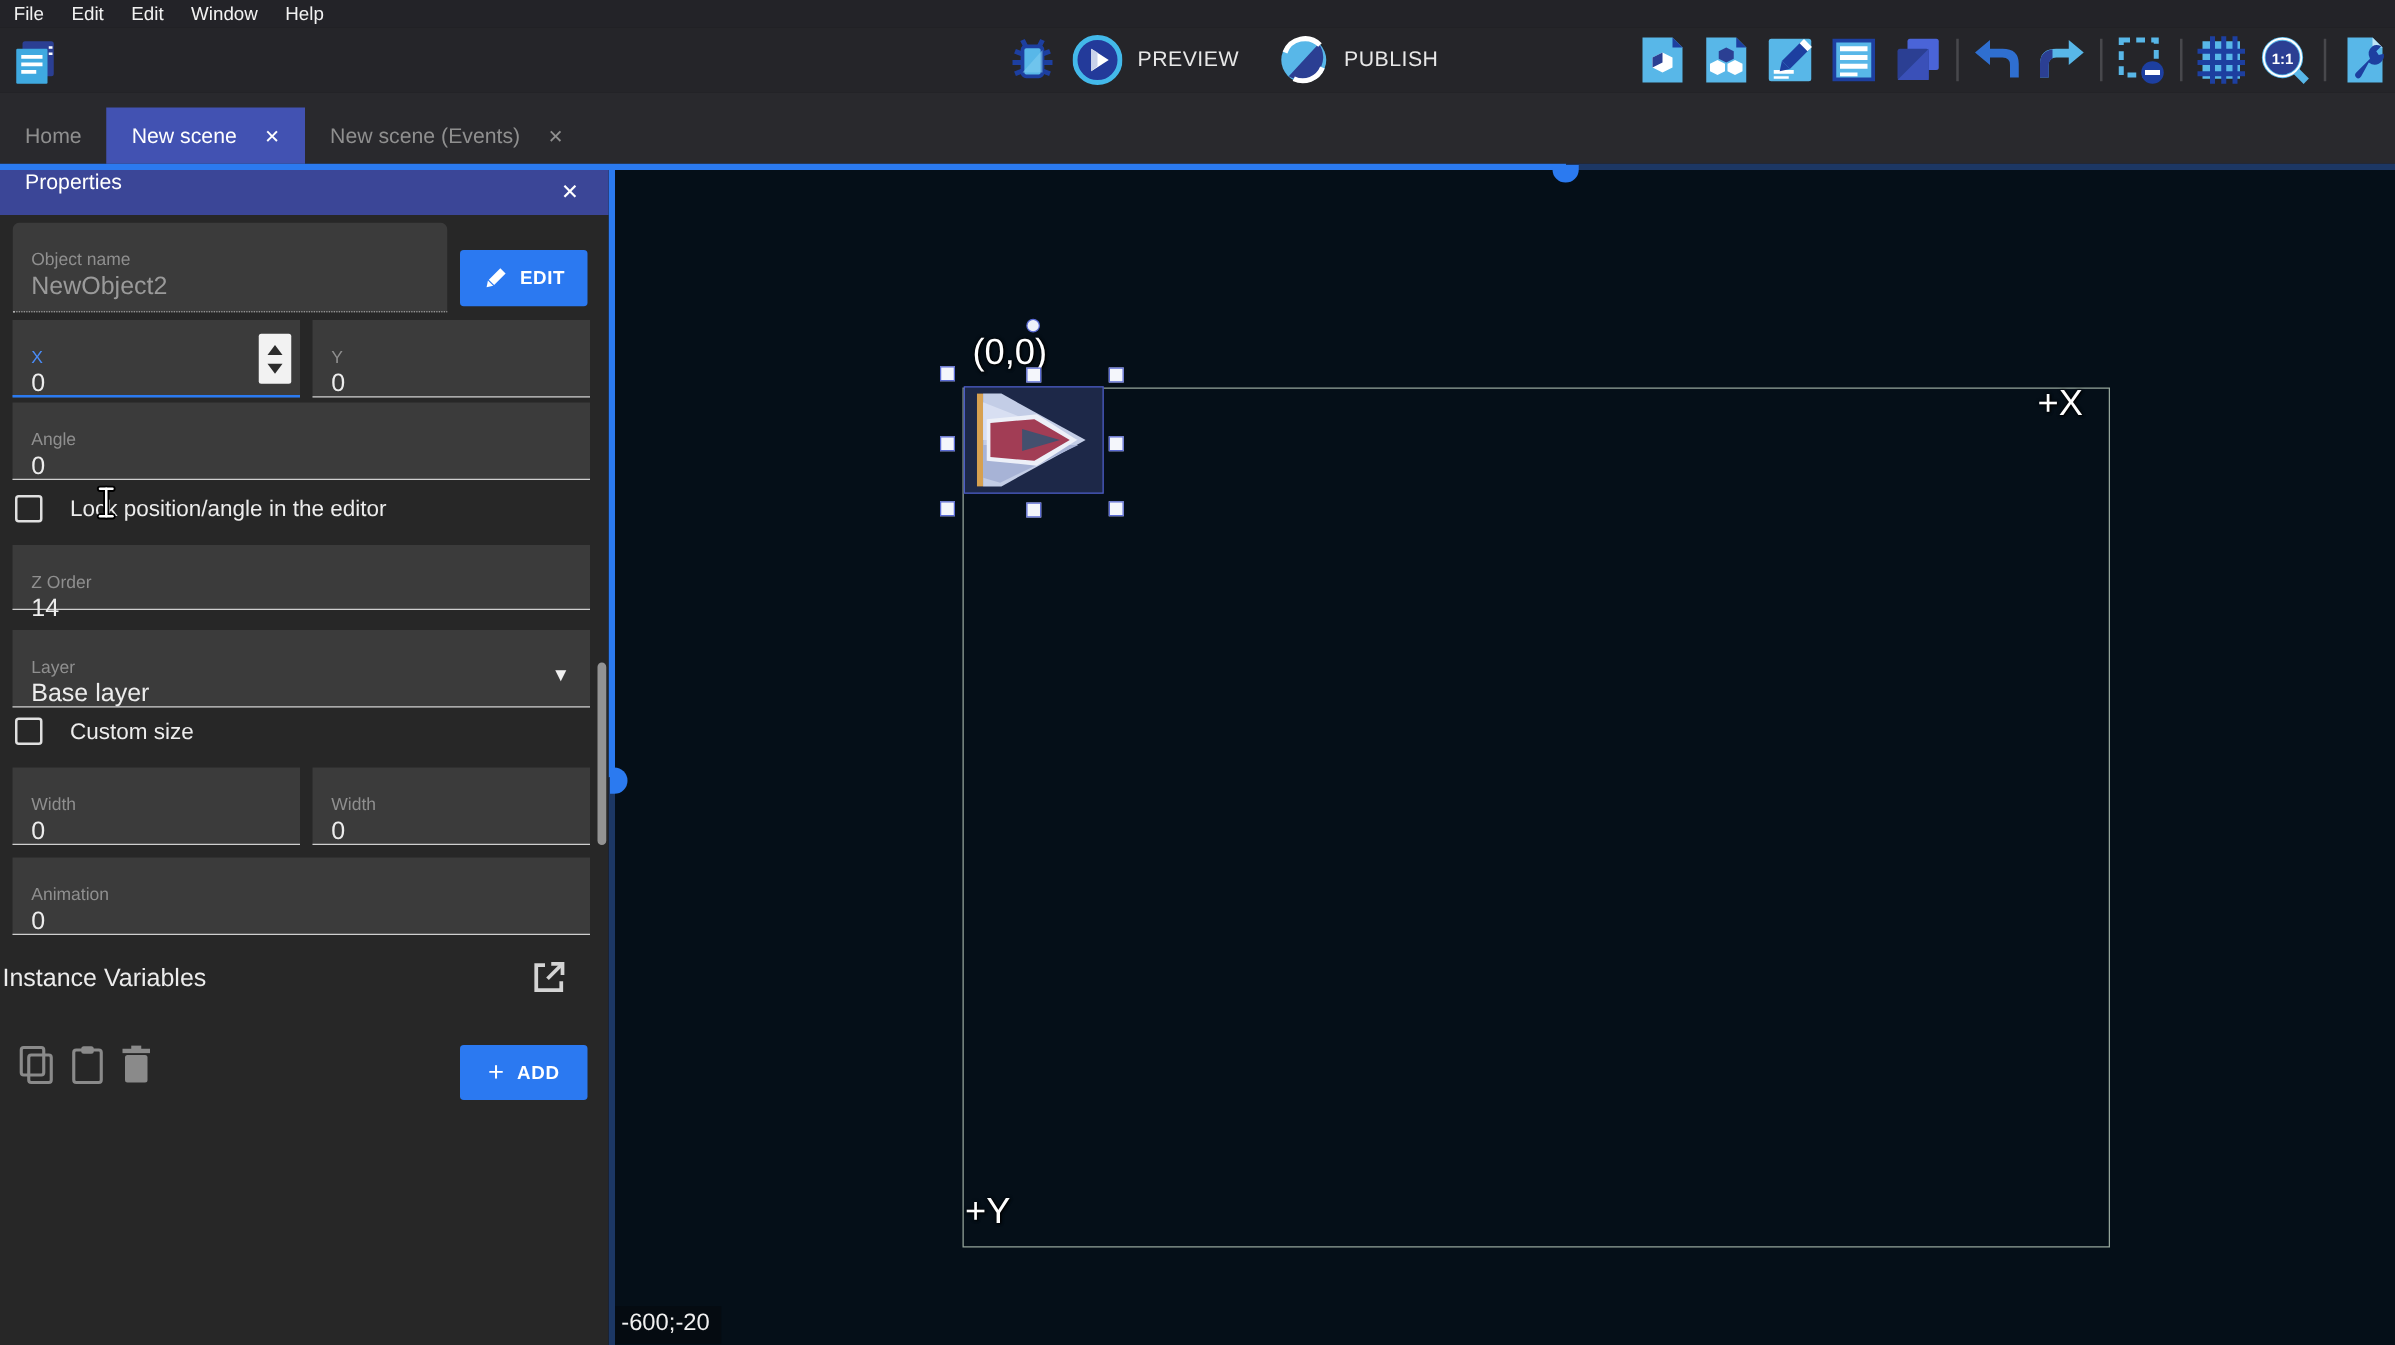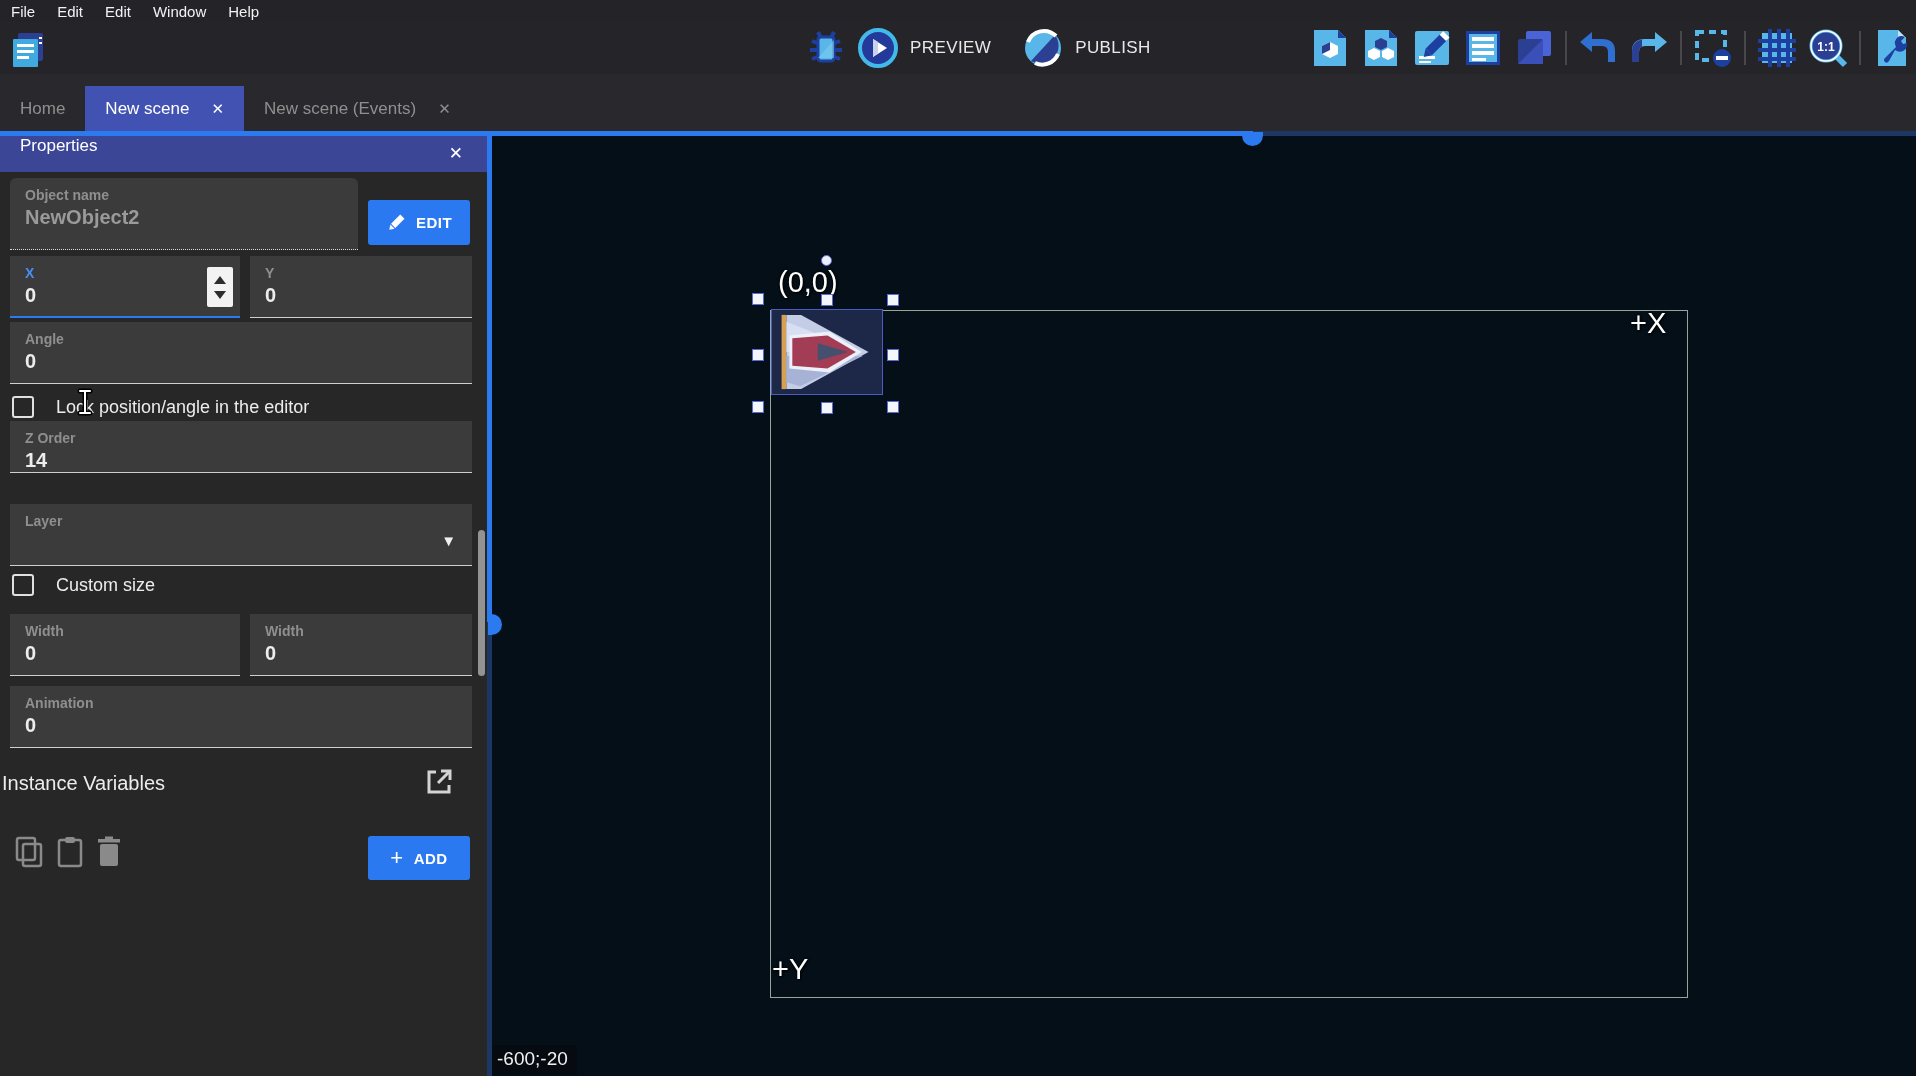--- a/index.html
+++ b/index.html
@@ -34,21 +34,21 @@
   .accent-h-dot    { position:absolute; left:1242px; top:132px; width:21px; height:14px;
     background:#2b7af0; border-radius:0 0 11px 11px; z-index:6; }
 
   
   .panel { position:absolute; left:0; top:136px; width:487px; height:940px; background:#272727; }
   .panel-header { position:absolute; left:0; top:0; width:487px; height:36px; background:#3b4697;
     display:flex; align-items:flex-start; }
   .panel-title { color:#ffffff; font-size:17px; margin-left:20px; }
   .panel-close { position:absolute; right:24px; top:7px; color:#ffffff; font-size:17px; cursor:pointer; }
 
-  .field { position:absolute; background:#3b3b3b; padding:9px 15px 0 15px;font-weight:bold; }
+  .field { position:absolute; background:#3b3b3b; padding:21px 15px 0 15px; }
   .f-label { font-size:14px; color:#8f8f8f; display:block; }
   .f-value { font-size:20px; color:#ececec; display:block; margin-top:3px; }
   .underline-light { border-bottom:1px solid #cfcfcf; }
   .underline-focus { border-bottom:2px solid #2b7af0; }
 
   .objname { left:10px; top:42px; width:348px; height:72px; border-radius:6px 6px 0 0;
     border-bottom:1px dotted #d9d9d9; }
   .objname .f-value { color:#9a9a9a; }
 
   .btn-blue { position:absolute; background:#2b79f1; border-radius:3px; color:#ffffff;
@@ -59,21 +59,21 @@
 
   .fx { left:10px; top:120px; width:230px; height:62px; }
   .fx .f-label { color:#4a8cf7; }
   .fy { left:250px; top:120px; width:222px; height:62px; }
   .spinner { position:absolute; right:7px; top:11px; width:26px; height:40px; background:#f2f2f2;
     border-radius:2px; display:flex; flex-direction:column; align-items:center; justify-content:center; gap:7px; cursor:pointer; }
   .tri-up   { width:0; height:0; border-left:6px solid transparent; border-right:6px solid transparent; border-bottom:8px solid #2c2c2c; }
   .tri-down { width:0; height:0; border-left:6px solid transparent; border-right:6px solid transparent; border-top:8px solid #2c2c2c; }
 
   .fangle { left:10px; top:186px; width:462px; height:62px; }
-  .fzorder { left:10px; top:285px; width:462px; height:52px; }
+  .fzorder { left:10px; top:300px; width:462px; height:52px; }
   .flayer { left:10px; top:368px; width:462px; height:62px; cursor:pointer; }
   .caret { position:absolute; right:16px; top:28px; color:#f0f0f0; font-size:15px; }
   .fwidth { left:10px; top:478px; width:230px; height:62px; }
   .fheight { left:250px; top:478px; width:222px; height:62px; }
   .fanim { left:10px; top:550px; width:462px; height:62px; }
 
   .chkrow { position:absolute; left:12px; display:flex; align-items:center; gap:22px; }
   .chk-lock { top:260px; }
   .chk-custom { top:438px; }
   .chkbox { width:22px; height:22px; border:2px solid #e0e0e0; border-radius:3px; cursor:pointer; }
@@ -351,20 +351,21 @@
       <span class="chklabel">Lock position/angle in the editor</span>
     </div>
 
     <div class="field fzorder underline-light">
       <span class="f-label">Z Order</span>
       <span class="f-value">14</span>
     </div>
 
     <div class="field flayer underline-light">
       <span class="f-label">Layer</span>
+      <span class="f-value">Base layer</span>
       <span class="caret">▼</span>
     </div>
 
     <div class="chkrow chk-custom">
       <div class="chkbox"></div>
       <span class="chklabel">Custom size</span>
     </div>
 
     <div class="field fwidth underline-light">
       <span class="f-label">Width</span>

